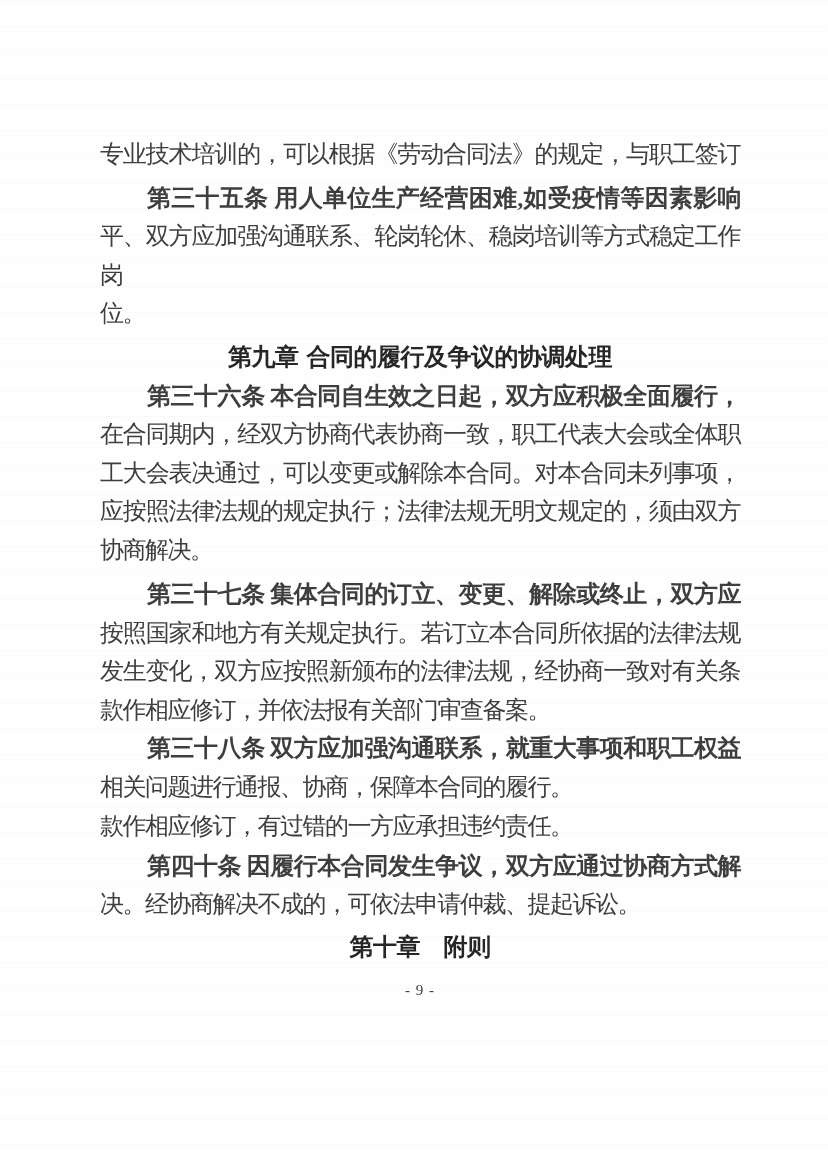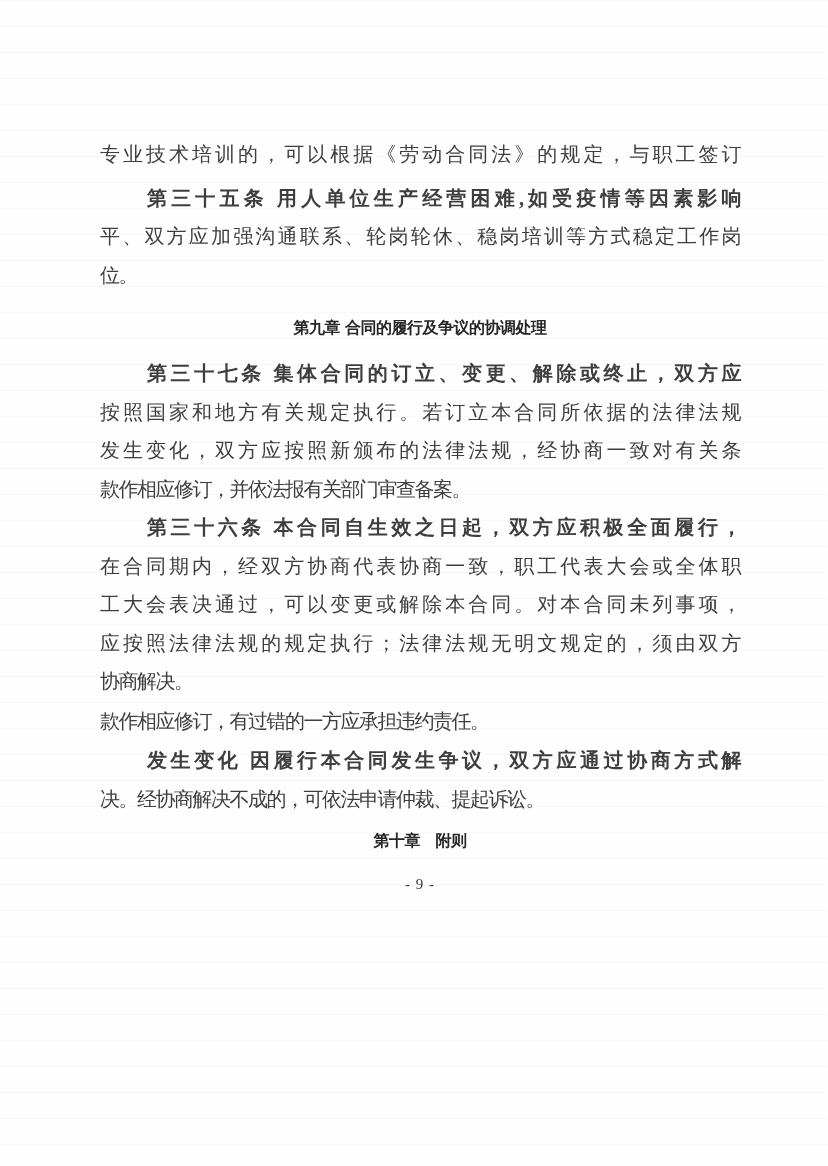--- a/index.html
+++ b/index.html
@@ -28,42 +28,42 @@
     width: 640px;
   }
   .para { margin: 0; padding: 0; }
   .gap-5 { margin-top: 5px; }
   .gap-6 { margin-top: 6px; }
   .gap-1 { margin-top: 1px; }
   .gap-0 { margin-top: 0; }
   .line {
     margin: 0;
     padding: 0;
-    font-size: 20px;
+    font-size: 24px;
     line-height: 38.5px;
     letter-spacing: -1.5px;
     color: #3e3e3e;
     text-align: justify;
     text-align-last: justify;
     text-justify: inter-character;
     white-space: normal;
   }
   .line.short {
     text-align: left;
     text-align-last: left;
   }
   .line.indent {
     text-indent: 47px;
     font-weight: bold;
   }
   h2.chapter {
-    margin: 14px 0 0 0;
+    margin: 4px 0 0 0;
     padding: 0;
     line-height: 40px;
-    font-size: 16px;
+    font-size: 24px;
     font-weight: bold;
     letter-spacing: -0.5px;
     color: #262626;
     text-align: center;
     font-family: "DejaVu Sans", "Liberation Sans", sans-serif;
   }
   h2.chapter.chapter-10 {
     margin-top: 3px;
     text-align: center;
   }
@@ -88,42 +88,46 @@
     </div>
 
     <div class="para gap-5">
       <p class="line indent">第三十五条 用人单位生产经营困难,如受疫情等因素影响</p>
       <p class="line">平、双方应加强沟通联系、轮岗轮休、稳岗培训等方式稳定工作岗</p>
       <p class="line short">位。</p>
     </div>
 
     <h2 class="chapter">第九章 合同的履行及争议的协调处理</h2>
 
+    <div class="para gap-0">
+      <p class="line indent">第三十六条 本合同自生效之日起，双方应积极全面履行，</p>
+      <p class="line">在合同期内，经双方协商代表协商一致，职工代表大会或全体职</p>
+      <p class="line">工大会表决通过，可以变更或解除本合同。对本合同未列事项，</p>
+      <p class="line">应按照法律法规的规定执行；法律法规无明文规定的，须由双方</p>
+      <p class="line short">协商解决。</p>
+    </div>
+
     <div class="para gap-6">
       <p class="line indent">第三十七条 集体合同的订立、变更、解除或终止，双方应</p>
       <p class="line">按照国家和地方有关规定执行。若订立本合同所依据的法律法规</p>
       <p class="line">发生变化，双方应按照新颁布的法律法规，经协商一致对有关条</p>
       <p class="line short">款作相应修订，并依法报有关部门审查备案。</p>
     </div>
 
     <div class="para gap-0">
-      <p class="line indent">第三十六条 本合同自生效之日起，双方应积极全面履行，</p>
-      <p class="line">在合同期内，经双方协商代表协商一致，职工代表大会或全体职</p>
-      <p class="line">工大会表决通过，可以变更或解除本合同。对本合同未列事项，</p>
-      <p class="line">应按照法律法规的规定执行；法律法规无明文规定的，须由双方</p>
-      <p class="line short">协商解决。</p>
+      <p class="line indent">第三十八条 双方应加强沟通联系，就重大事项和职工权益</p>
+      <p class="line short">相关问题进行通报、协商，保障本合同的履行。</p>
     </div>
-
 
     <div class="para gap-1">
       <p class="line short">款作相应修订，有过错的一方应承担违约责任。</p>
     </div>
 
     <div class="para gap-1">
-      <p class="line indent">发生变化 因履行本合同发生争议，双方应通过协商方式解</p>
+      <p class="line indent">第四十条 因履行本合同发生争议，双方应通过协商方式解</p>
       <p class="line short">决。经协商解决不成的，可依法申请仲裁、提起诉讼。</p>
     </div>
 
     <h2 class="chapter chapter-10">第十章　附则</h2>
 
     <footer class="page-number">- 9 -</footer>
 
   </main>
 </div>
 

